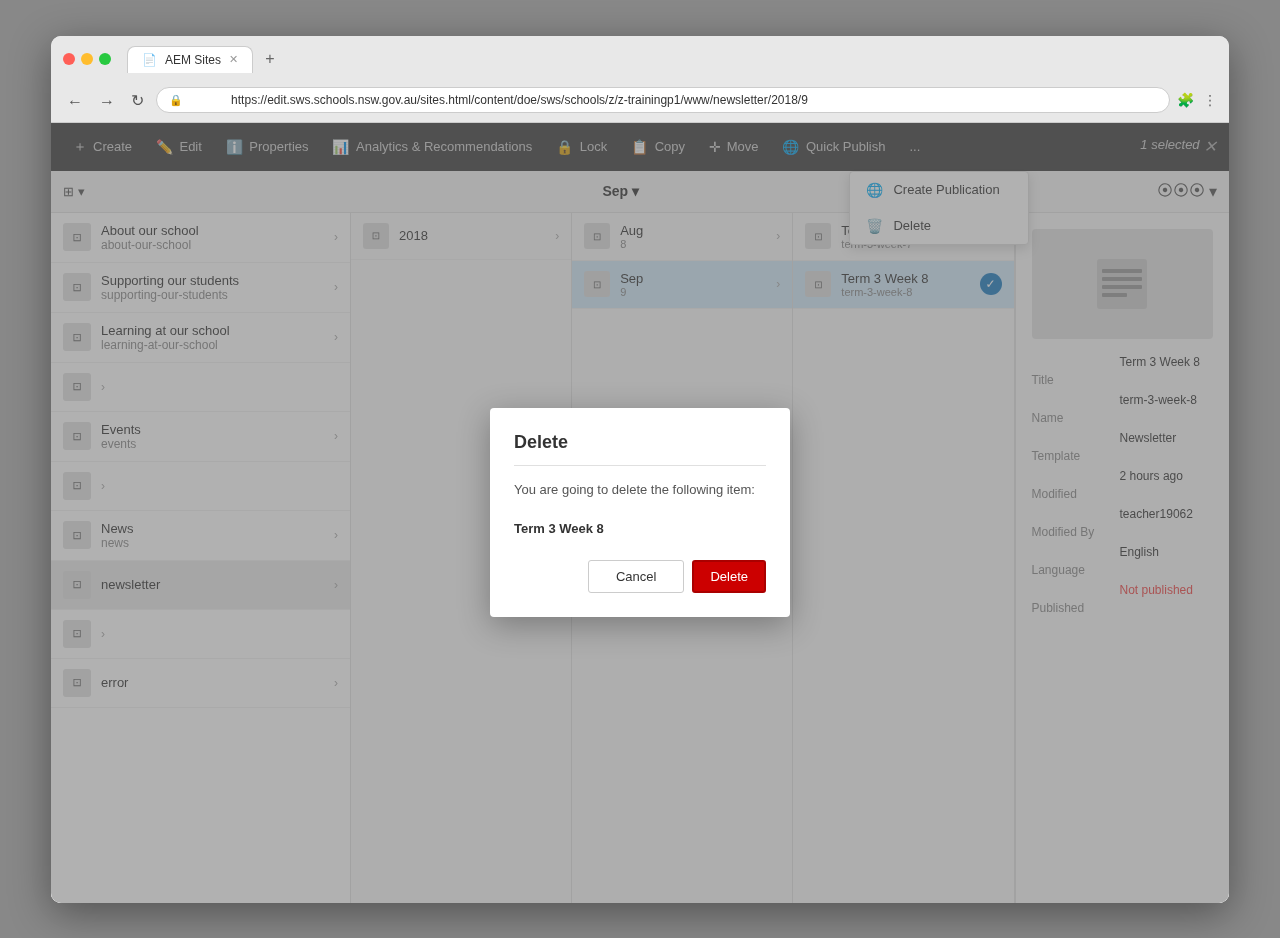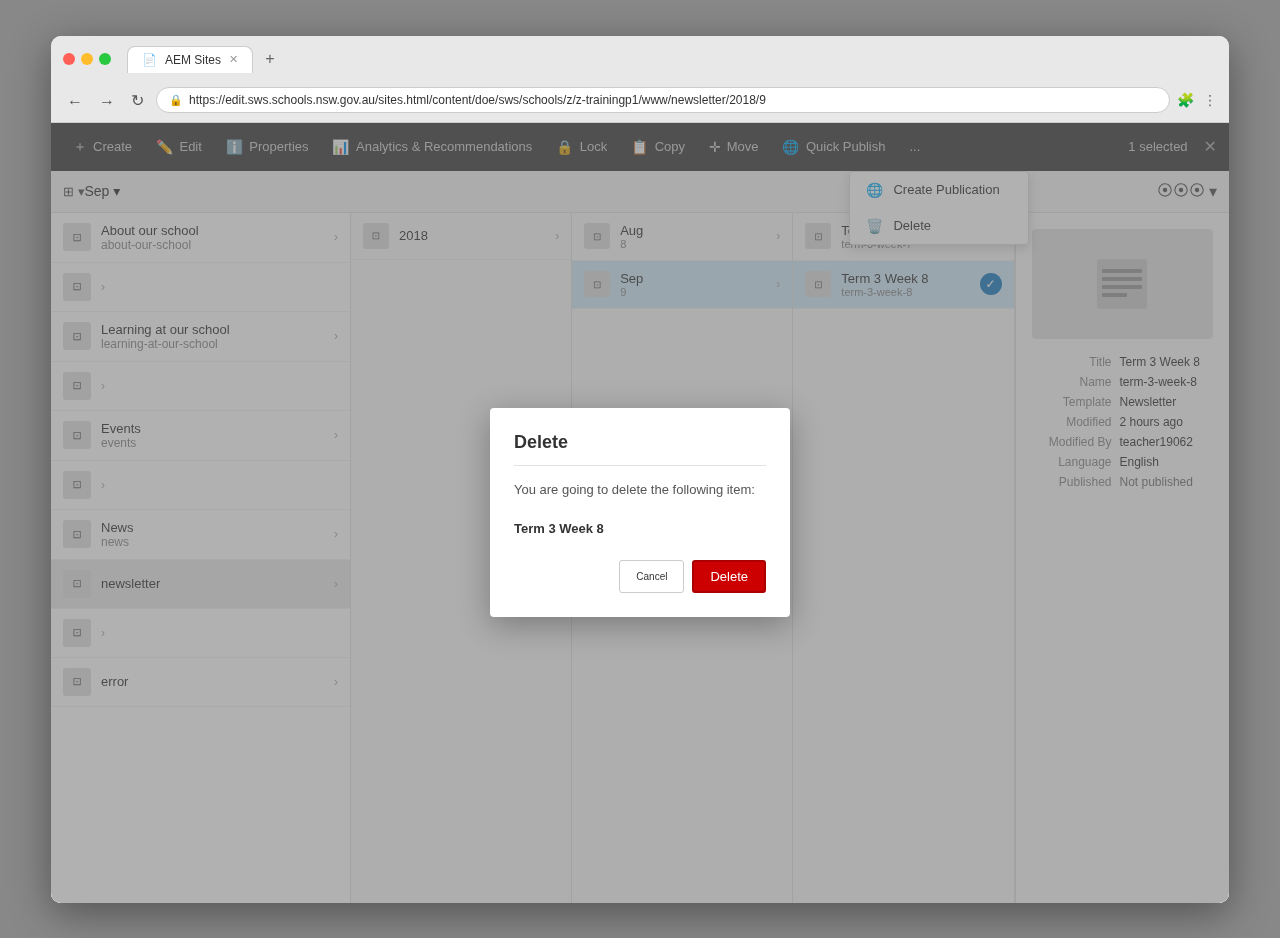--- a/index.html
+++ b/index.html
@@ -66,21 +66,21 @@
       border: 1px solid #ccc;
       border-radius: 20px;
       padding: 5px 12px;
       font-size: 12px;
       color: #333;
       display: flex;
       align-items: center;
       gap: 6px;
     }
     .address-lock { font-size: 11px; color: #555; }
-    .address-text { flex: 1; }
+    .address-text { flex: 1; margin-left: 42px; }
     .address-ext { font-size: 14px; color: #666; }
 
     
     .aem-app {
       background: #fff;
       min-height: 780px;
       position: relative;
     }
 
     
@@ -105,22 +105,23 @@
       cursor: pointer;
       border-radius: 4px;
       white-space: nowrap;
     }
     .toolbar-btn .icon { font-size: 14px; }
     .toolbar-spacer { flex: 1; }
     .selected-badge {
       color: #ccc;
       font-size: 13px;
       display: flex;
-      align-items: center;
-      gap: 16px;
+      align-items: flex-start;
+      gap: 4px;
+      font-style: italic;
     }
     .selected-close { cursor: pointer; color: #aaa; font-size: 16px; }
 
     
     .dropdown-menu {
       position: absolute;
       top: 48px;
       right: 200px;
       background: #fff;
       border: 1px solid #ddd;
@@ -152,24 +153,24 @@
     .view-toggle {
       display: flex;
       align-items: center;
       gap: 4px;
       color: #555;
       font-size: 13px;
       cursor: pointer;
     }
     .breadcrumb-center {
       flex: 1;
-      text-align: left;
+      text-align: center;
       font-size: 14px;
       color: #333;
-      font-weight: 400;
+      font-weight: 700;
     }
     .view-options {
       display: flex;
       align-items: center;
       gap: 4px;
       color: #555;
       cursor: pointer;
     }
 
     
@@ -279,23 +280,23 @@
       margin-bottom: 16px;
       color: #999;
       font-size: 32px;
     }
     .info-row {
       display: flex;
       gap: 8px;
       margin-bottom: 6px;
       font-size: 12px;
     }
-    .info-label { color: #888; text-align: right; min-width: 80px; }
+    .info-label { color: #888; text-align: left; min-width: 80px; margin-top: 18px; }
     .info-value { color: #333; flex: 1; }
-    .info-value.not-published { color: #737373; }
+    .info-value.not-published { color: #ef4444; }
 
     
     .overlay {
       position: absolute;
       top: 0; left: 0; right: 0; bottom: 0;
       background: rgba(100,100,100,0.5);
       z-index: 200;
       display: flex;
       align-items: center;
       justify-content: center;
@@ -330,23 +331,23 @@
     }
     .dialog-actions {
       display: flex;
       justify-content: flex-end;
       gap: 8px;
     }
     .btn-cancel {
       background: #fff;
       border: 1px solid #ccc;
       color: #333;
-      padding: 7px 16px;
+      padding: 7px 27px;
       border-radius: 3px;
-      font-size: 10px;
+      font-size: 13px;
       cursor: pointer;
     }
     .btn-delete {
       background: #c00;
       border: 2px solid #a00;
       color: #fff;
       padding: 7px 16px;
       border-radius: 3px;
       font-size: 13px;
       cursor: pointer;
@@ -465,20 +466,24 @@
       <div class="nav-item">
     <div class="nav-icon">⊡</div>
     <div class="nav-text">
       <div class="nav-title">About our school</div>
       <div class="nav-sub">about-our-school</div>
     </div>
     <span class="nav-arrow">›</span>
   </div>
           <div class="nav-item">
     <div class="nav-icon">⊡</div>
+    <div class="nav-text">
+      <div class="nav-title">Supporting our students</div>
+      <div class="nav-sub">supporting-our-students</div>
+    </div>
     <span class="nav-arrow">›</span>
   </div>
           <div class="nav-item">
     <div class="nav-icon">⊡</div>
     <div class="nav-text">
       <div class="nav-title">Learning at our school</div>
       <div class="nav-sub">learning-at-our-school</div>
     </div>
     <span class="nav-arrow">›</span>
   </div>

